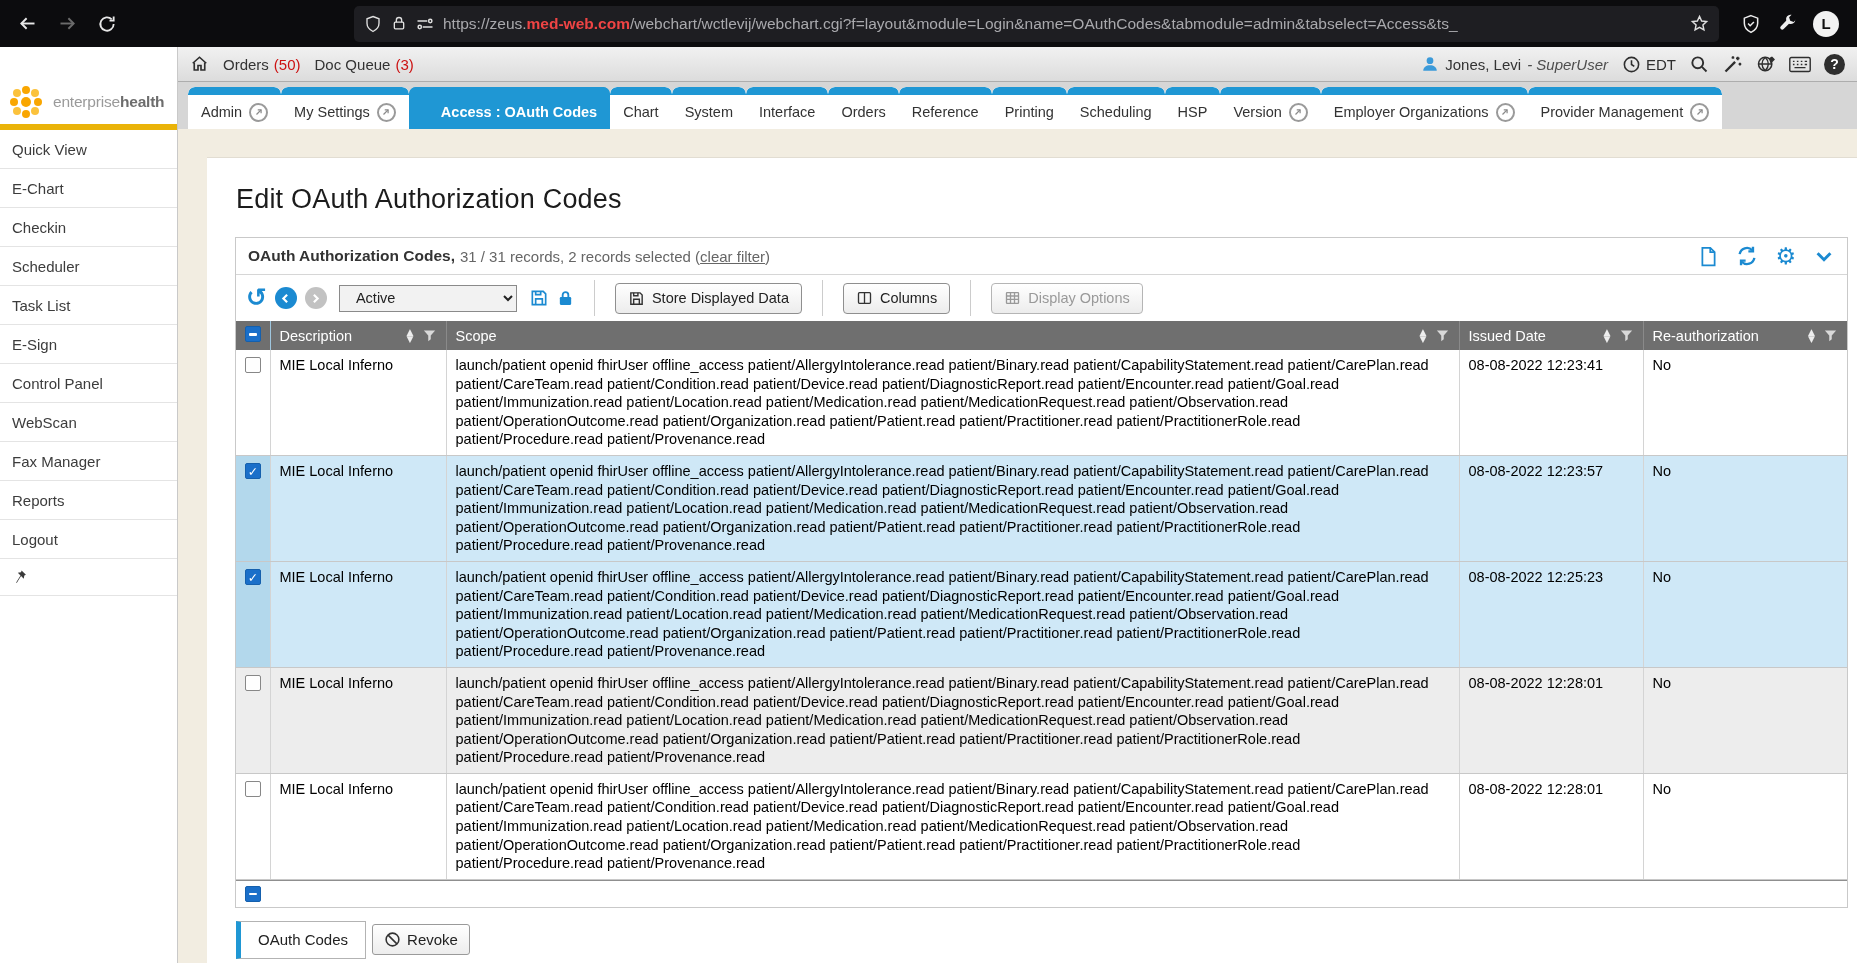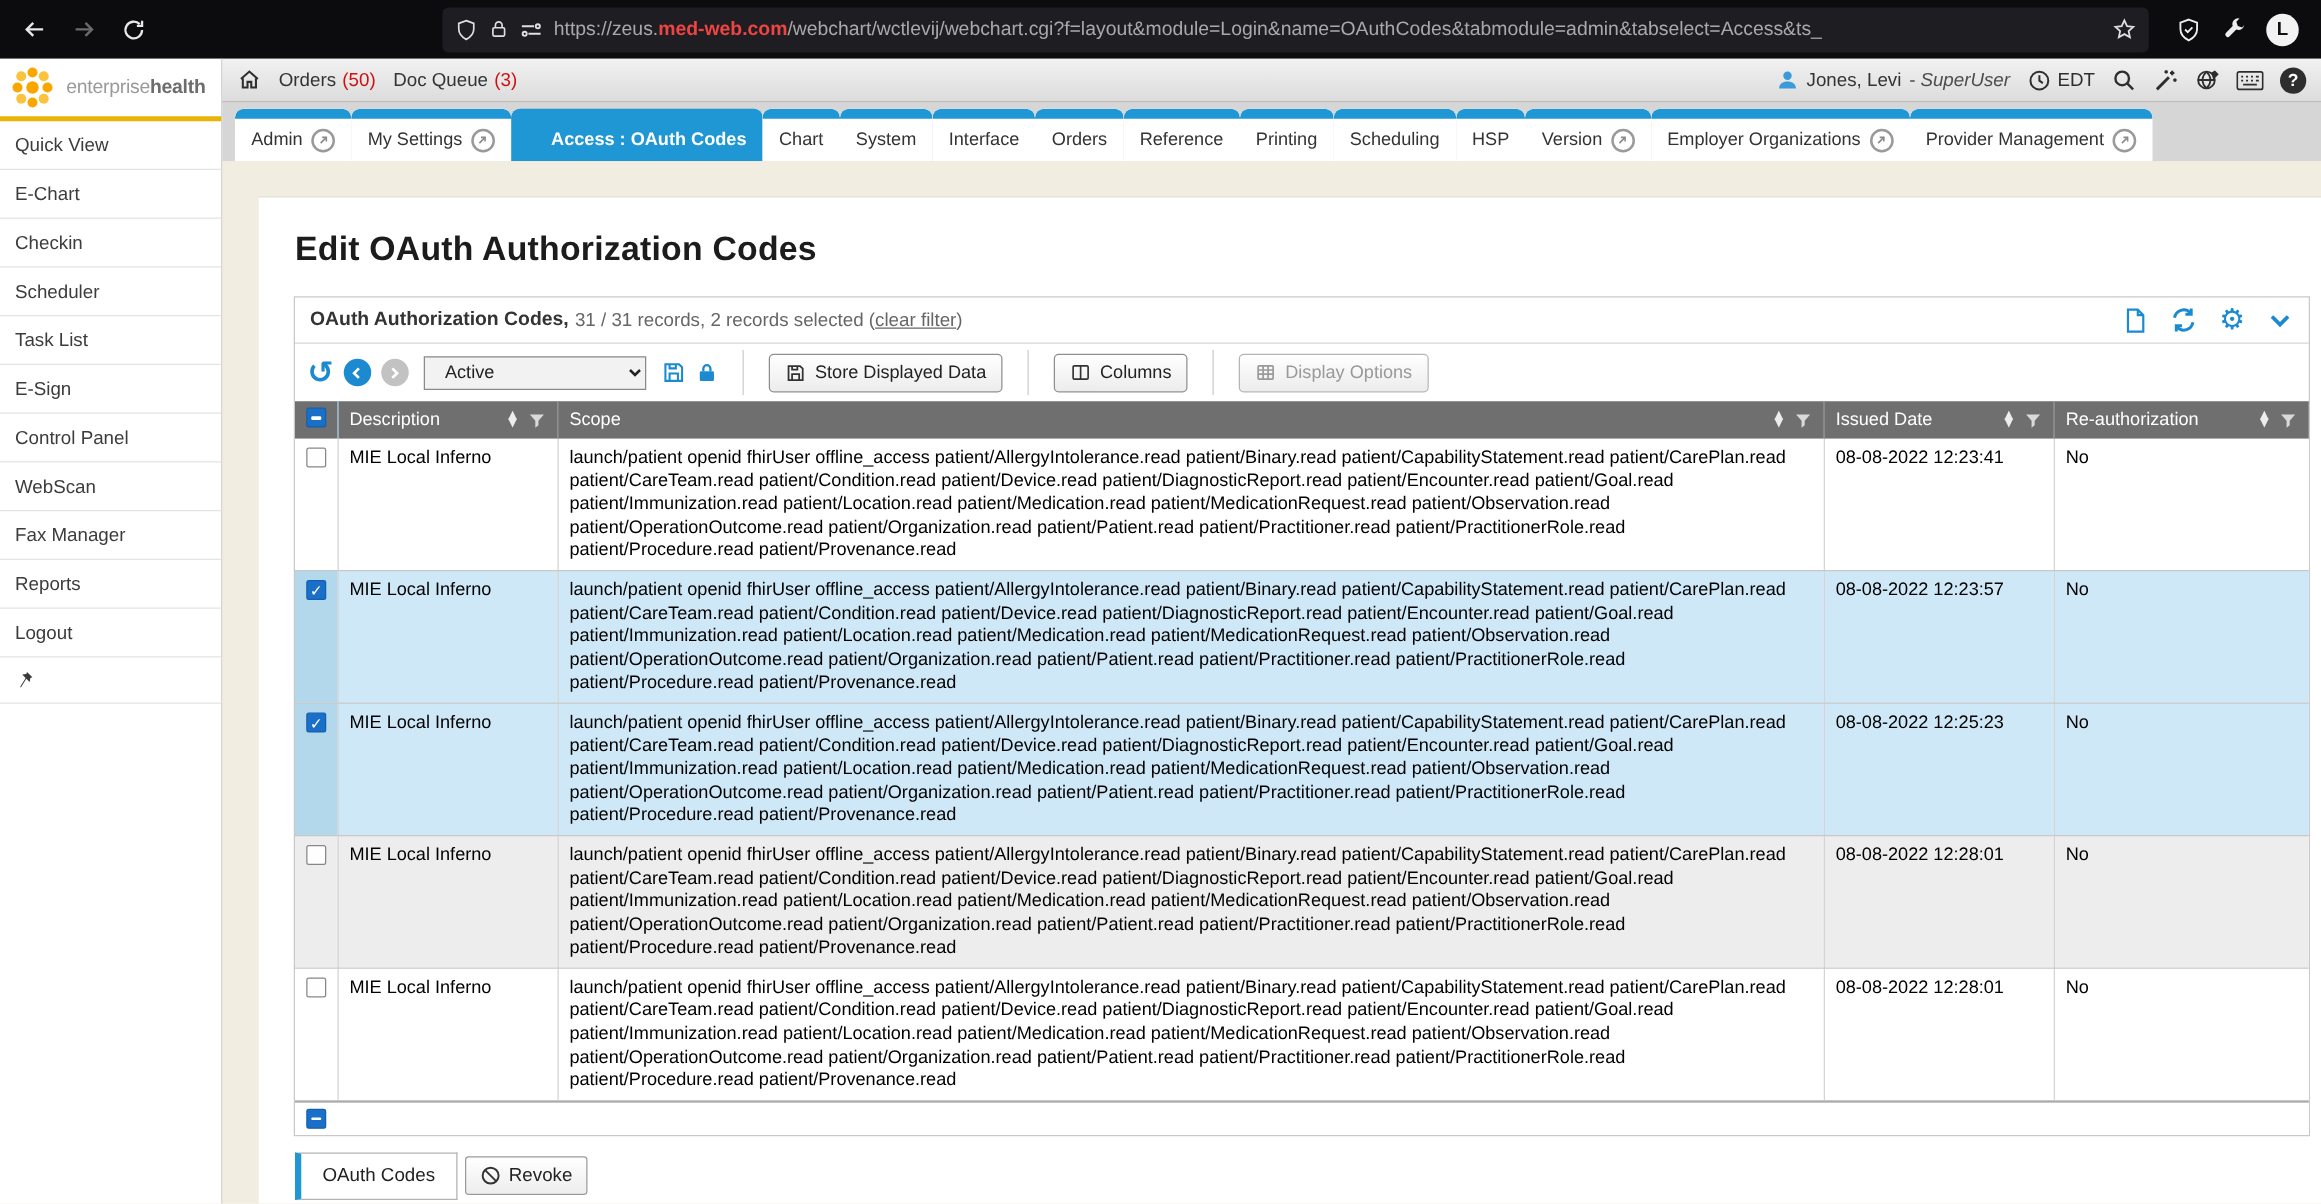--- a/index.html
+++ b/index.html
@@ -14,21 +14,21 @@
   .urlbar { flex:1; height:36px; background:#1e1e22; border-radius:5px; display:flex; align-items:center; padding:0 10px; gap:9px; margin:0 8px; min-width:0;}
   .urlbar svg { flex:0 0 auto; }
   .url-text { color:#a9a9ad; font-size:15.5px; white-space:nowrap; overflow:hidden; flex:1; min-width:0;}
   .url-text b { color:#ef4444; font-weight:bold; }
   .chrome-right { display:flex; align-items:center; gap:16px; padding:0 8px; flex:0 0 auto;}
   .avatar-circle { width:26px; height:26px; border-radius:50%; background:#f2f2f2; color:#111; font-weight:bold; font-size:15px; display:flex; align-items:center; justify-content:center; }
 
   
   .shell { display:flex; height:916px; }
   .sidebar { width:178px; background:#fff; border-right:1px solid #c9c9c9; flex:0 0 auto; }
-  .logo-row { height:50px; display:flex; align-items:center; gap:9px; padding:0 8px; border-bottom:4px solid #eab308; }
+  .logo-row { height:50px; display:flex; align-items:center; gap:9px; padding:0 8px; border-bottom:6px solid #eab308;margin-top:33px; }
   .logo-icon { width:36px; height:36px; position:relative; flex:0 0 auto;}
   .logo-dot { position:absolute; left:13px; top:13px; width:10px; height:10px; border-radius:50%; background:#f9a600;
     box-shadow: 12px 0 0 -1px #f9a600, -12px 0 0 -1px #f9a600, 0 12px 0 -1px #f9a600, 0 -12px 0 -1px #f9a600,
                 9px 9px 0 -1px #fbc23c, -9px 9px 0 -1px #fbc23c, 9px -9px 0 -1px #fbc23c, -9px -9px 0 -1px #fbc23c; }
   .logo-text { font-size:15.5px; letter-spacing:-0.2px; white-space:nowrap;}
   .logo-text .lt1 { color:#9a9a9a; font-weight:300;}
   .logo-text .lt2 { color:#6d6d6d; font-weight:bold;}
   .side-nav { display:block; }
   .side-item { height:39px; display:flex; align-items:center; padding:0 12px; border-bottom:1px solid #e4e4e4; font-size:15px; color:#3c3c3c; cursor:pointer; }
   .side-pin { padding:10px 14px; border-bottom:1px solid #e4e4e4; height:37px;}
@@ -50,21 +50,21 @@
   .tab { background:#fff; border-radius:7px 7px 0 0; height:42px; display:flex; flex-direction:column; cursor:pointer; flex:0 0 auto; overflow:hidden;}
   .tab-strip { height:8px; background:#1f97d4; border-radius:7px 7px 0 0;}
   .tab-body { flex:1; display:flex; align-items:center; gap:7px; padding:0 13px; font-size:14.5px; color:#333; }
   .tab.active { background:#1f97d4; }
   .tab.active .tab-body { color:#fff; font-weight:bold;padding-left:32px; }
   .ext-circle { width:19px; height:19px; border-radius:50%; border:2px solid #9a9a9a; display:flex; align-items:center; justify-content:center; color:#8a8a8a; flex:0 0 auto;}
 
   
   .content { flex:1; background:#f2ede1; padding:28px 0 0 29px; min-height:0;}
   .card { background:#fff; height:100%; padding:24px 9px 0 28px; border-top:1px solid #e2ddd2;}
-  .page-title { font-size:27px; font-weight:700; color:#1c1c1c; margin:2px 0 22px 1px; letter-spacing:0.2px;}
+  .page-title { font-size:27px; font-weight:400; color:#1c1c1c; margin:2px 0 22px 1px; letter-spacing:0.2px;}
 
   .panel { border:1px solid #c9c9c9; }
   .panel-header { height:37px; display:flex; align-items:center; padding:0 12px; border-bottom:1px solid #d6d6d6; }
   .panel-title { font-size:15.5px; font-weight:bold; color:#333; }
   .panel-info { font-size:15px; color:#666; margin-left:5px;}
   .panel-info a { color:#666; text-decoration:underline; cursor:pointer;}
   .panel-hdr-icons { margin-left:auto; display:flex; align-items:center; gap:17px; color:#1b8ad1; }
   .gear-char { font-size:23px; line-height:20px; color:#1b8ad1; }
 
   .grid-toolbar { height:46px; display:flex; align-items:center; padding:0 10px; gap:8px; }

